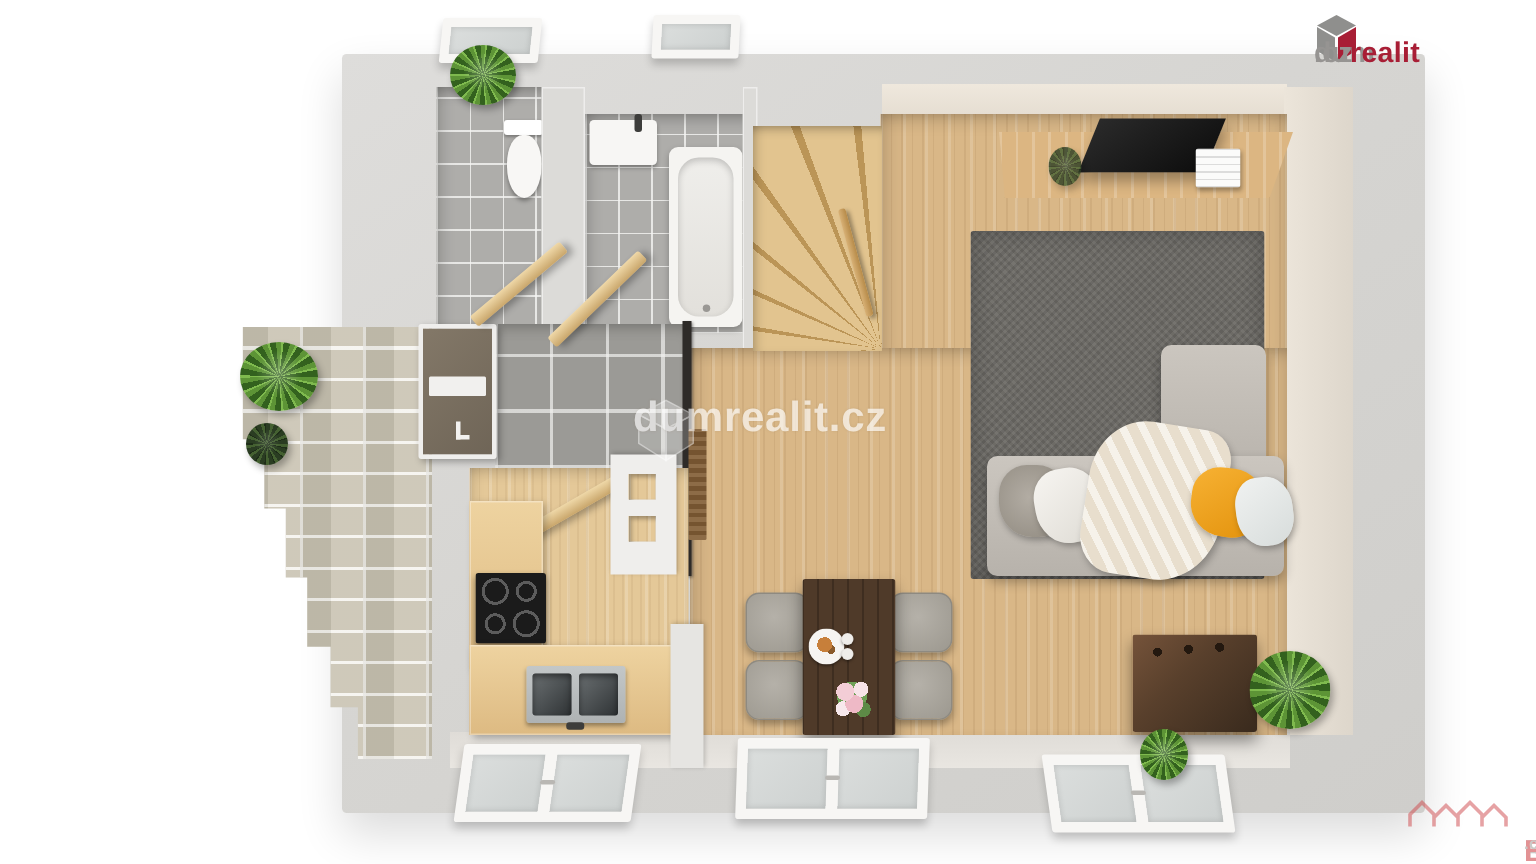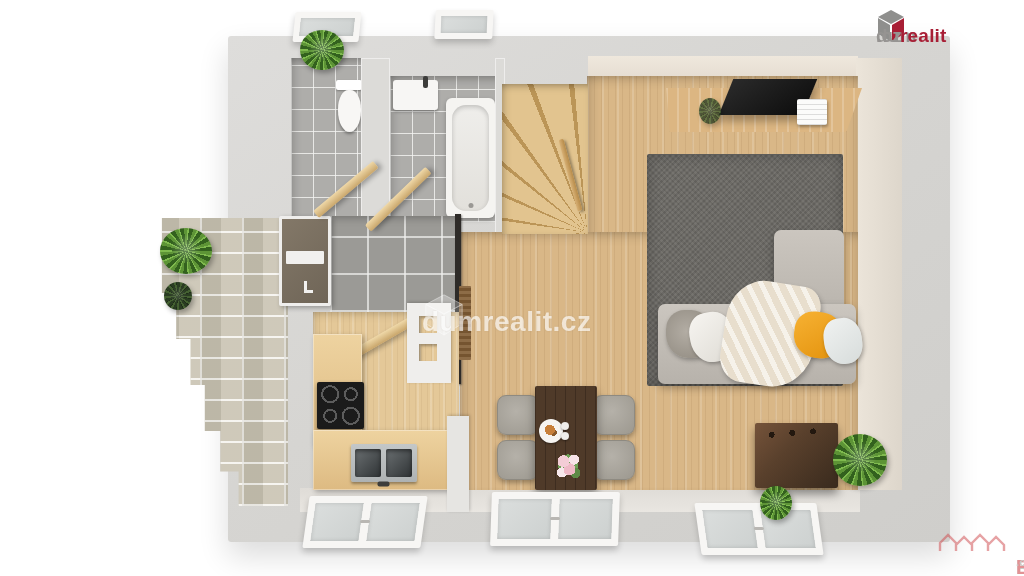--- a/index.html
+++ b/index.html
@@ -126,21 +126,21 @@
     box-shadow:2px 3px 5px rgba(0,0,0,.3);}
   .plant.dark{background:radial-gradient(circle at 50% 45%,rgba(255,255,255,.15),rgba(0,0,0,0) 40%),
                repeating-conic-gradient(from 20deg,#2a3c22 0 14deg,#446031 14deg 24deg,#1e2d18 24deg 28deg);}
 
   
   .window{background:#f7f6f4;border-radius:2px;box-shadow:0 4px 6px rgba(0,0,0,.2);}
   .pane{background:linear-gradient(135deg,#dbdedd,#cdd1d0);box-shadow:inset 0 0 4px rgba(0,0,0,.15);}
   .handle-dot{width:10px;height:3px;background:#b9b7b3;border-radius:2px;}
 
   
-  .center-mark{display:flex;align-items:flex-end;gap:8px;opacity:.65;margin-top:28px;}
+  .center-mark{display:flex;align-items:flex-start;gap:8px;opacity:.65;}
   .center-mark .wm-text{font-size:28px;font-weight:bold;color:#ffffff;letter-spacing:.5px;
      text-shadow:0 0 2px rgba(120,100,70,.25);position:static;}
   .corner-logo{display:flex;align-items:center;gap:5px;}
   .corner-logo span{position:static;font-size:19px;letter-spacing:.2px;}
   .lg-gray{color:#969492;font-weight:bold;}
   .lg-red{color:#a81e35;font-weight:bold;margin-left:24px;}
   .realbonus{opacity:.6;text-align:right;}
   .realbonus .rb-line{position:static;font-size:20px;font-weight:bold;letter-spacing:.3px;}
   .rb-gray{color:#a9a6a2;}
   .rb-red{color:#cf4a4e;}

